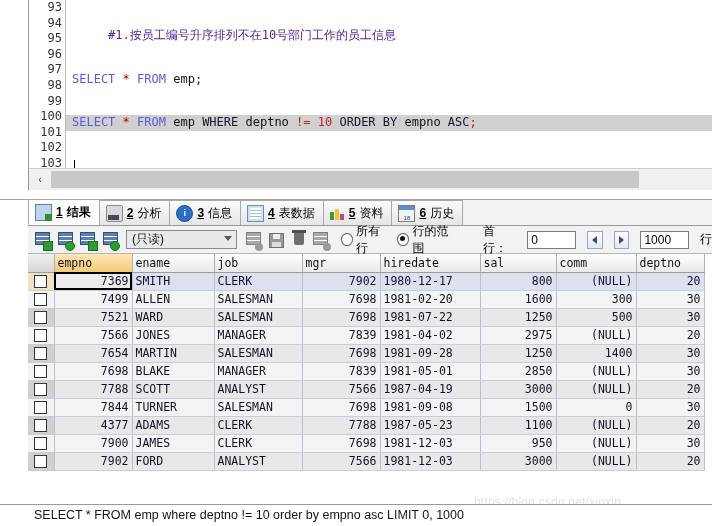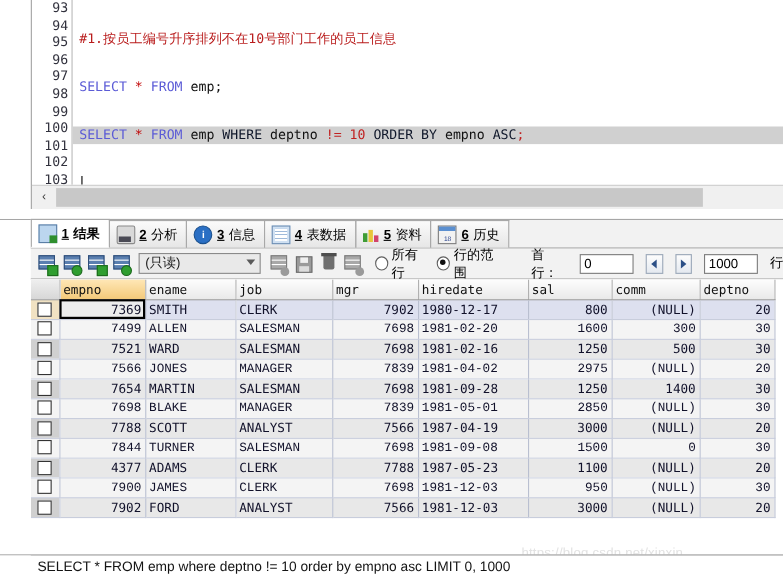--- a/index.html
+++ b/index.html
@@ -37,21 +37,21 @@
   }
   .code{
     position:absolute;left:37px;top:0;right:0;bottom:22px;
     overflow:hidden;
     font-family:"DejaVu Sans Mono","Liberation Mono",monospace;
     font-size:12px;
     white-space:pre;
   }
   .code .row{height:15.6px;line-height:15.6px;padding-left:6px;}
   .code .row.hl{background:#d0d0d0;}
-  .tk-com{color:#b91c1c;}
+  .tk-com{color:#4c1d95;margin-left:36px;}
   .tk-kw{color:#5b5bd6;}
   .tk-kw2{color:#0f172a;}
   .tk-star{color:#c00000;}
   .tk-op{color:#c02020;}
   .tk-id{color:#111111;}
   .caret{
     display:inline-block;width:1px;height:12px;background:#000;
     vertical-align:-2px;margin-left:2px;
   }
   
@@ -201,21 +201,21 @@
   table.dg th.ck{width:26px;background:linear-gradient(#efefef,#d7d7d7);}
   td.ck{width:26px;background:#d8d8d8;text-align:center;padding:0;}
   td.ck .box{
     width:11px;height:11px;border:1px solid #333;background:#fff;
     display:inline-block;vertical-align:middle;
   }
   tr.r0 td{background:#dde0ef;}
   tr.r0 td.ck{background:#f1e2c3;}
   tr.alt td{background:#e8e8e8;}
   tr.alt td.ck{background:#d0d0d0;}
-  tr.norm td{background:#f4f4f4;font-family:Liberation Mono, monospace;}
+  tr.norm td{background:#f4f4f4;}
   td.num{text-align:right;}
   td.cur{
     outline:2px solid #000;outline-offset:-2px;
     background:#ececec !important;
     margin-left:12px;
   }
   .c-empno{width:78px;}
   .c-ename{width:82px;}
   .c-job{width:88px;}
   .c-mgr{width:78px;}
@@ -431,21 +431,21 @@
           <td class="c-sal num">1600</td>
           <td class="c-comm num">300</td>
           <td class="c-dept num">30</td>
         </tr>
         <tr class="alt">
           <td class="ck"><span class="box"></span></td>
           <td class="c-empno num">7521</td>
           <td class="c-ename">WARD</td>
           <td class="c-job">SALESMAN</td>
           <td class="c-mgr num">7698</td>
-          <td class="c-hire">1981-02-16</td>
+          <td class="c-hire">1981-07-22</td>
           <td class="c-sal num">1250</td>
           <td class="c-comm num">500</td>
           <td class="c-dept num">30</td>
         </tr>
         <tr class="norm">
           <td class="ck"><span class="box"></span></td>
           <td class="c-empno num">7566</td>
           <td class="c-ename">JONES</td>
           <td class="c-job">MANAGER</td>
           <td class="c-mgr num">7839</td>

